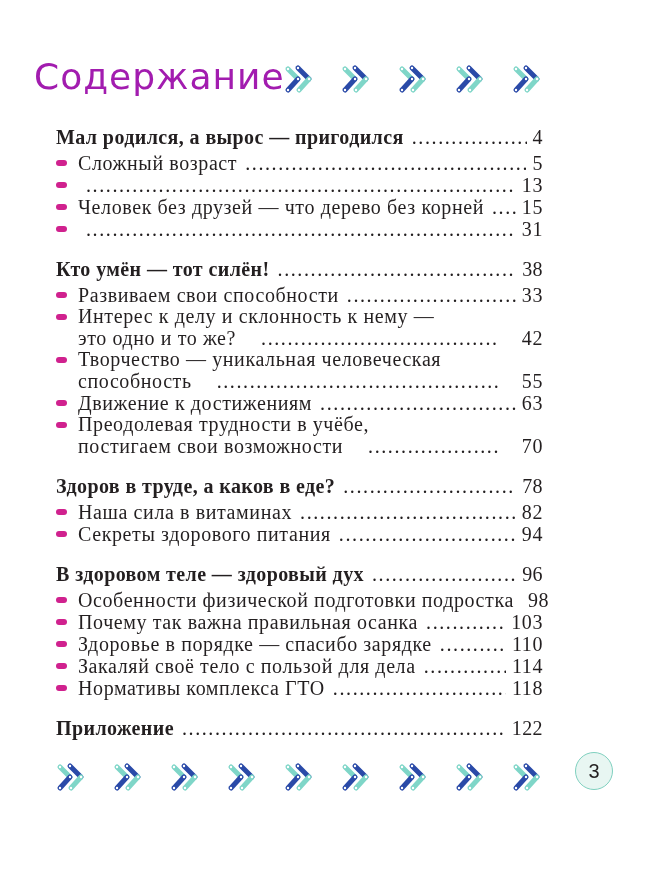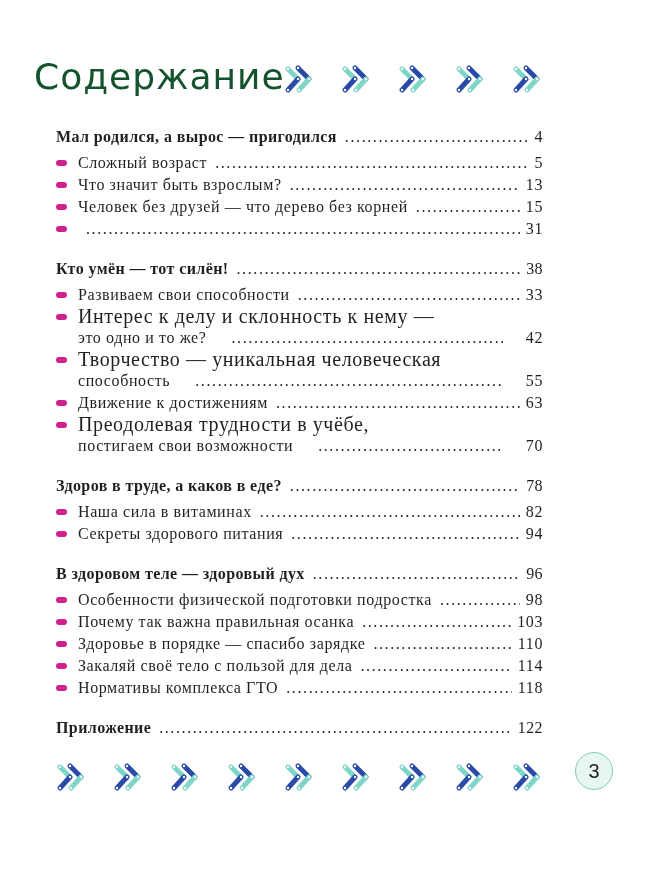--- a/index.html
+++ b/index.html
@@ -15,21 +15,21 @@
       font-family: "Liberation Serif", "DejaVu Serif", serif;
       color: #231f20;
     }
     .page-title {
       position: absolute;
       left: 34px;
       top: 52px;
       font-family: "DejaVu Sans", sans-serif;
       font-size: 36px;
       font-weight: normal;
-      color: #14532d;
+      color: #a21caf;
       letter-spacing: 1px;
       line-height: 50px;
       margin: 0;
     }
     .chev-row {
       position: absolute;
       display: flex;
     }
     .chev-row.top { left: 283px; top: 63px; }
     .chev-row.bottom { left: 55px; top: 761px; }
@@ -45,21 +45,21 @@
       left: 56px;
       top: 126px;
       width: 487px;
     }
     .section {
       margin-bottom: 18px;
     }
     .row {
       display: flex;
       align-items: flex-start;
-      font-size: 16px;
+      font-size: 20px;
       line-height: 22px;
       height: 22px;
       letter-spacing: 0.6px;
     }
     .row.heading {
       font-weight: bold;
       margin-bottom: 4px;
       letter-spacing: 0.4px;
     }
     .row.item {
@@ -206,21 +206,20 @@
         <span class="pg">4</span>
       </div>
       <div class="row item">
         <span class="bullet"></span>
         <span class="label">Сложный возраст</span>
         <span class="dots"></span>
         <span class="pg">5</span>
       </div>
       <div class="row item">
         <span class="bullet"></span>
-        <span class="label">Что значит быть взрослым?</span>
         <span class="dots"></span>
         <span class="pg">13</span>
       </div>
       <div class="row item">
         <span class="bullet"></span>
         <span class="label">Человек без друзей — что дерево без корней</span>
         <span class="dots"></span>
         <span class="pg">15</span>
       </div>
       <div class="row item">

